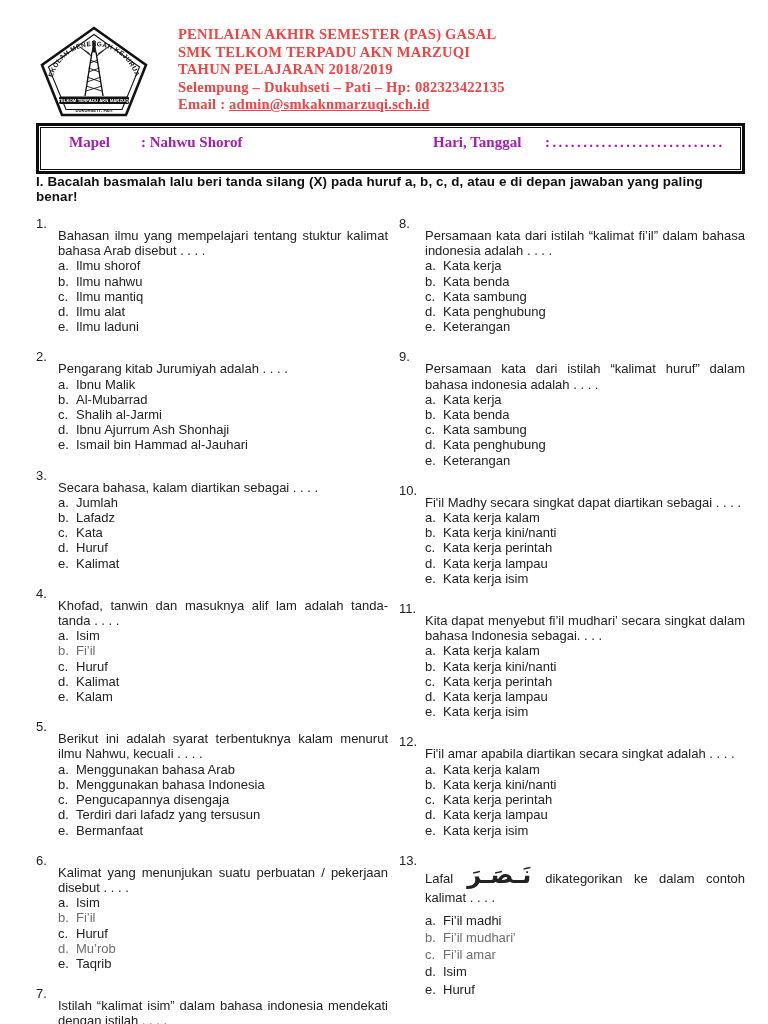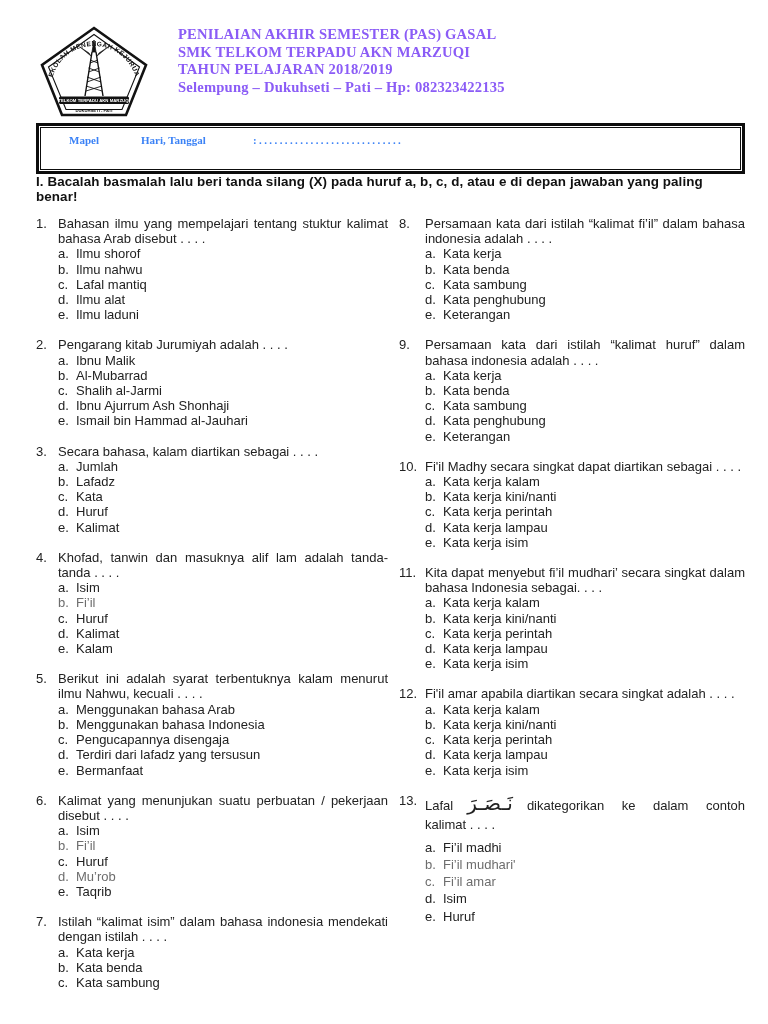--- a/index.html
+++ b/index.html
@@ -16,35 +16,35 @@
   
   .header{display:flex;align-items:flex-start;}
   .logo-wrap{width:112px;height:90px;flex:0 0 112px;margin-left:2px;}
   .head-text{
     margin-left:28px;
     font-family:"Liberation Serif", serif;
     font-weight:bold;
     font-size:14.6px;
     line-height:17.6px;
     letter-spacing:.2px;
-    color:#8b5cf6;
+    color:#ef4444;
   }
   .head-text .email-addr{text-decoration:underline;}
   
   .info-box{
     margin-top:7px;
     border:3px solid #0d0d0d;
     padding:1px;
   }
   .info-inner{
     border:1px solid #0d0d0d;
     padding:6px 8px 9px 28px;
   }
   .info-row{display:flex;align-items:baseline;height:26px;
-    font-family:"Liberation Serif", serif;font-weight:bold;font-size:11px;color:#3b82f6;}
+    font-family:"Liberation Serif", serif;font-weight:bold;font-size:15px;color:#a21caf;}
   .info-label-l{width:72px;flex:0 0 72px;}
   .info-val-l{width:292px;flex:0 0 292px;}
   .info-label-r{width:112px;flex:0 0 112px;}
   .info-val-r{flex:1;}
   .dots{letter-spacing:2.4px;white-space:nowrap;overflow:hidden;}
   
   .instruction{
     font-size:13.4px;
     font-weight:bold;
     color:#111;
@@ -52,31 +52,32 @@
   }
   
   .columns{display:flex;margin-top:12px;}
   .col{display:block;}
   .col-left{width:352px;flex:0 0 352px;}
   .col-right{width:346px;flex:0 0 346px;margin-left:11px;}
   .question{display:flex;margin-bottom:15px;font-size:13px;line-height:15.2px;color:#222;}
   .qnum{flex:0 0 22px;width:22px;}
   .col-right .qnum{flex:0 0 26px;width:26px;}
   .qbody{flex:1;min-width:0;}
-  .qtext{text-align:justify;}
+  .qtext{text-align:justify;margin-top:12px;}
   .opt{display:flex;}
   .opt .letter{flex:0 0 18px;width:18px;}
   .opt.muted{color:#6d6d6d;}
   .arabic{
     font-family:"DejaVu Sans", sans-serif;
-    font-size:20px;
+    font-size:24px;
     line-height:20px;
     padding:0 14px;
     direction:rtl;
     unicode-bidi:isolate;
+    font-weight:bold;
   }
   .q-arabic .qtext{line-height:19px;}
   .q-arabic .opt{margin-top:2px;}
   .q-arabic .opts{margin-top:6px;}
 </style>
 </head>
 <body>
 
 <div class="page">
 
@@ -104,27 +105,29 @@
         <rect x="21" y="70.5" width="70" height="7.5" rx="1.5" fill="#121212"></rect>
         <text x="56" y="76" text-anchor="middle" font-family="Liberation Sans, sans-serif" font-size="4.3" font-weight="bold" fill="#ffffff">TELKOM TERPADU AKN MARZUQI</text>
         <text x="56" y="85.5" text-anchor="middle" font-family="Liberation Sans, sans-serif" font-size="4.2" font-weight="bold" fill="#121212">DUKUHSETI - PATI</text>
       </svg>
     </div>
     <div class="head-text">
       <div>PENILAIAN AKHIR SEMESTER (PAS) GASAL</div>
       <div>SMK TELKOM TERPADU AKN MARZUQI</div>
       <div>TAHUN PELAJARAN 2018/2019</div>
       <div>Selempung – Dukuhseti – Pati – Hp: 082323422135</div>
+      <div><span>Email : </span><span class="email-addr">admin@smkaknmarzuqi.sch.id</span></div>
     </div>
   </div>
 
   <div class="info-box">
     <div class="info-inner">
       <div class="info-row">
         <span class="info-label-l">Mapel</span>
+        <span class="info-val-l">: Nahwu Shorof</span>
         <span class="info-label-r">Hari, Tanggal</span>
         <span class="info-val-r dots">:............................</span>
       </div>
     </div>
   </div>
 
   <div class="instruction">I. Bacalah basmalah lalu beri tanda silang (X) pada huruf a, b, c, d, atau e di depan jawaban yang paling benar!</div>
 
   <div class="columns">
     <div class="col col-left" id="col-left">
@@ -136,21 +139,21 @@
               <div class="opt">
                 <span class="letter">a.</span>
                 <span>Ilmu shorof</span>
               </div>
               <div class="opt">
                 <span class="letter">b.</span>
                 <span>Ilmu nahwu</span>
               </div>
               <div class="opt">
                 <span class="letter">c.</span>
-                <span>Lafal mantiq</span>
+                <span>Ilmu mantiq</span>
               </div>
               <div class="opt">
                 <span class="letter">d.</span>
                 <span>Ilmu alat</span>
               </div>
               <div class="opt">
                 <span class="letter">e.</span>
                 <span>Ilmu laduni</span>
               </div>
             </div>

